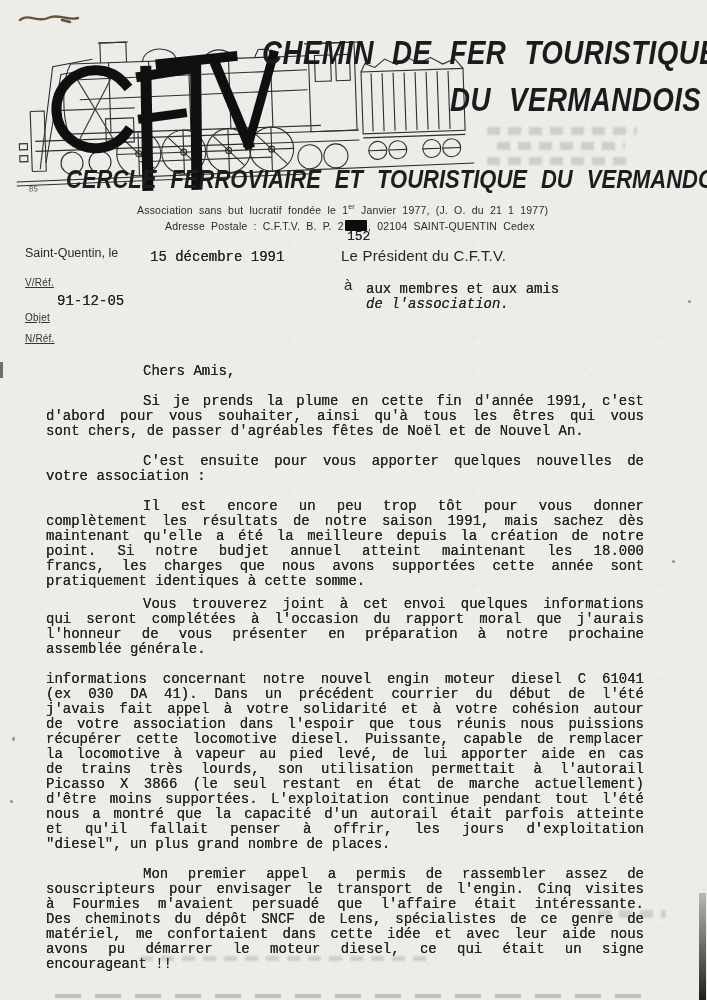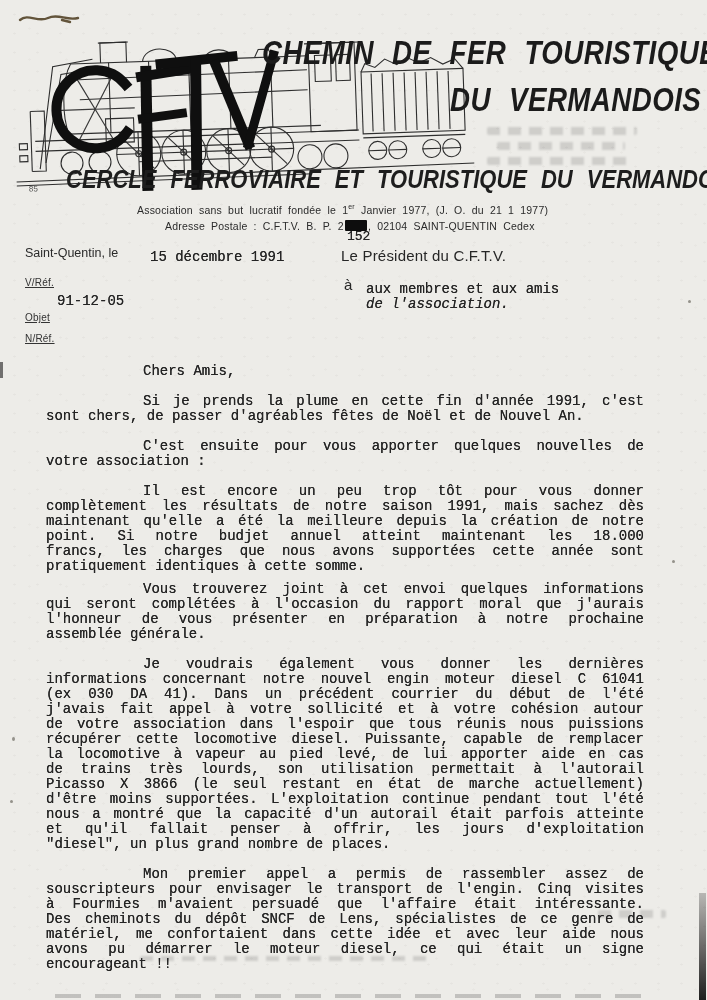--- a/index.html
+++ b/index.html
@@ -235,20 +235,21 @@
   <div class="abs to-a">à</div>
   <div class="abs tw" style="left:366px; top:282px;text-align:center;">aux membres et aux amis</div>
   <div class="abs tw" style="left:366px; top:297px;font-style:italic;">de l'association.</div>
 
   <div class="abs body-block">
       <div class="para">
         <div class="ln first last">Chers Amis,</div>
       </div>
       <div class="para">
         <div class="ln first">Si je prends la plume en cette fin d'année 1991, c'est</div>
+        <div class="ln">d'abord pour vous souhaiter, ainsi qu'à tous les êtres qui vous</div>
         <div class="ln last">sont chers, de passer d'agréables fêtes de Noël et de Nouvel An.</div>
       </div>
       <div class="para">
         <div class="ln first">C'est ensuite pour vous apporter quelques nouvelles de</div>
         <div class="ln last">votre association :</div>
       </div>
       <div class="para">
         <div class="ln first">Il est encore un peu trop tôt pour vous donner</div>
         <div class="ln">complètement les résultats de notre saison 1991, mais sachez dès</div>
         <div class="ln">maintenant qu'elle a été la meilleure depuis la création de notre</div>
@@ -256,24 +257,23 @@
         <div class="ln">francs, les charges que nous avons supportées cette année sont</div>
         <div class="ln last">pratiquement identiques à cette somme.</div>
       </div>
       <div class="para attached">
         <div class="ln first">Vous trouverez joint à cet envoi quelques informations</div>
         <div class="ln">qui seront complétées à l'occasion du rapport moral que j'aurais</div>
         <div class="ln">l'honneur de vous présenter en préparation à notre prochaine</div>
         <div class="ln last">assemblée générale.</div>
       </div>
       <div class="para">
-        <div class="ln first">Je voudrais également vous donner les dernières</div>
         <div class="ln">informations concernant notre nouvel engin moteur diesel C 61041</div>
         <div class="ln">(ex 030 DA 41). Dans un précédent courrier du début de l'été</div>
-        <div class="ln">j'avais fait appel à votre sollicité et à votre cohésion autour</div>
+        <div class="ln">j'avais fait appel à votre solidarité et à votre cohésion autour</div>
         <div class="ln">de votre association dans l'espoir que tous réunis nous puissions</div>
         <div class="ln">récupérer cette locomotive diesel. Puissante, capable de remplacer</div>
         <div class="ln">la locomotive à vapeur au pied levé, de lui apporter aide en cas</div>
         <div class="ln">de trains très lourds, son utilisation permettait à l'autorail</div>
         <div class="ln">Picasso X 3866 (le seul restant en état de marche actuellement)</div>
         <div class="ln">d'être moins supportées. L'exploitation continue pendant tout l'été</div>
         <div class="ln">nous a montré que la capacité d'un autorail était parfois atteinte</div>
         <div class="ln">et qu'il fallait penser à offrir, les jours d'exploitation</div>
         <div class="ln last">"diesel", un plus grand nombre de places.</div>
       </div>

